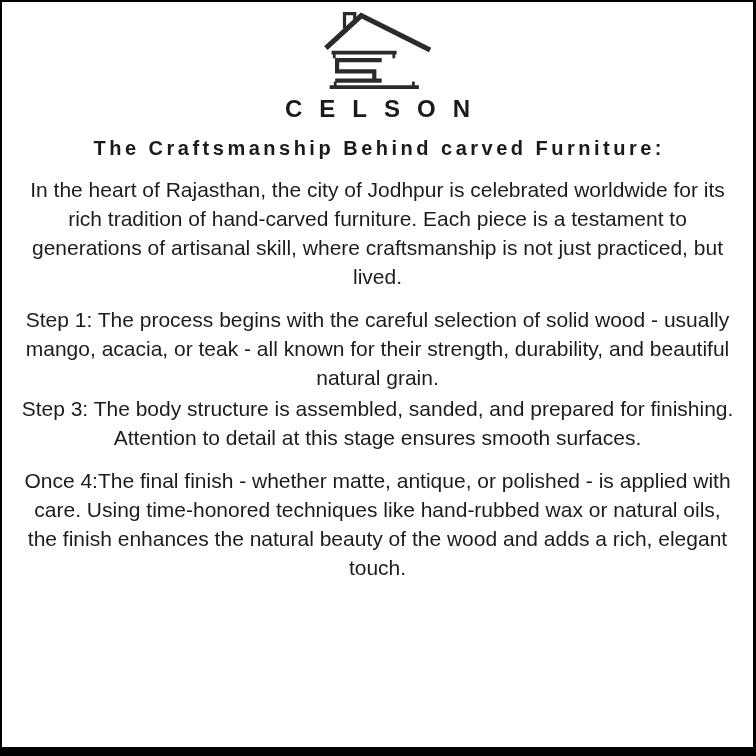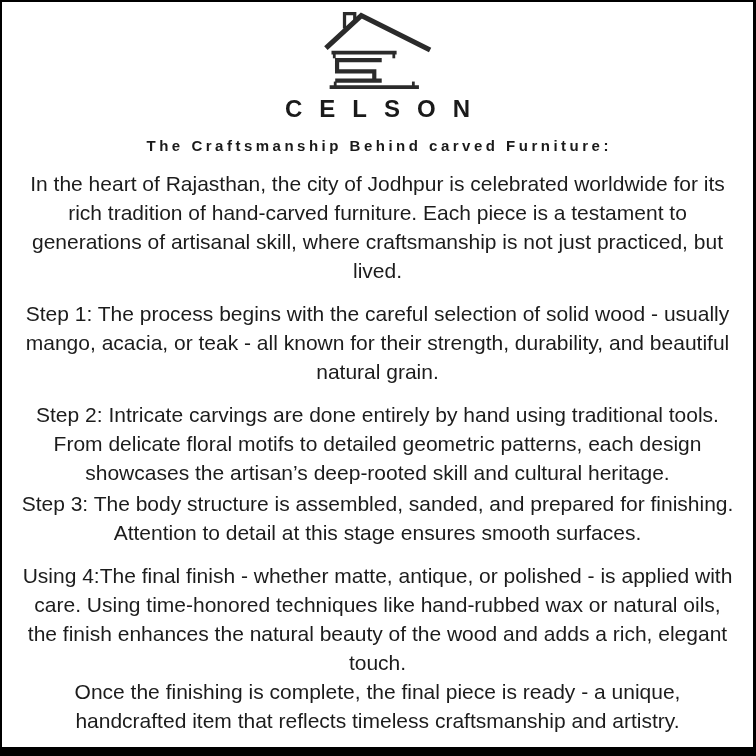--- a/index.html
+++ b/index.html
@@ -36,21 +36,21 @@
   }
   .brand-name {
     font-size: 24px;
     font-weight: bold;
     letter-spacing: 17px;
     margin-right: -17px; 
     color: #1a1a1a;
     margin-top: 2px;
   }
   .page-heading {
-    font-size: 15px;
+    font-size: 20px;
     font-weight: bold;
     letter-spacing: 3.5px;
     margin-right: -3.5px;
     color: #1a1a1a;
     margin-top: 14px;
     text-align: center;
   }
   .body-text {
     padding: 0 16px;
     font-size: 21px;
@@ -105,23 +105,21 @@
   </header>
 
   <h1 class="page-heading">The Craftsmanship Behind carved Furniture:</h1>
 
   <div class="body-text">
 
     <p class="intro">In the heart of Rajasthan, the city of Jodhpur is celebrated worldwide for its rich tradition of hand-carved furniture. Each piece is a testament to generations of artisanal skill, where craftsmanship is not just practiced, but lived.</p>
 
     <p><span class="step-label">Step 1:</span><span> The process begins with the careful selection of solid wood - usually mango, acacia, or teak - all known for their strength, durability, and beautiful natural grain.</span></p>
 
-    <p><span class="step-label">Step 2:</span><span> Intricate carvings are done entirely by hand using traditional tools. From delicate floral motifs to detailed geometric patterns, each design showcases the artisan’s deep-rooted skill and cultural heritage.</span></p>
 
     <p class="tight-top"><span class="step-label">Step 3:</span><span> The body structure is assembled, sanded, and prepared for finishing. Attention to detail at this stage ensures smooth surfaces.</span></p>
 
-    <p class="no-gap"><span class="step-label">Using 4:</span><span>The final finish - whether matte, antique, or polished - is applied with care. Using time-honored techniques like hand-rubbed wax or natural oils, the finish enhances the natural beauty of the wood and adds a rich, elegant touch.</span></p>
+    <p class="no-gap"><span class="step-label">Once 4:</span><span>The final finish - whether matte, antique, or polished - is applied with care. Using time-honored techniques like hand-rubbed wax or natural oils, the finish enhances the natural beauty of the wood and adds a rich, elegant touch.</span></p>
 
-    <p class="closing">Once the finishing is complete, the final piece is ready - a unique, handcrafted item that reflects timeless craftsmanship and artistry.</p>
 
   </div>
 
 </div>
 
 </body></html>

